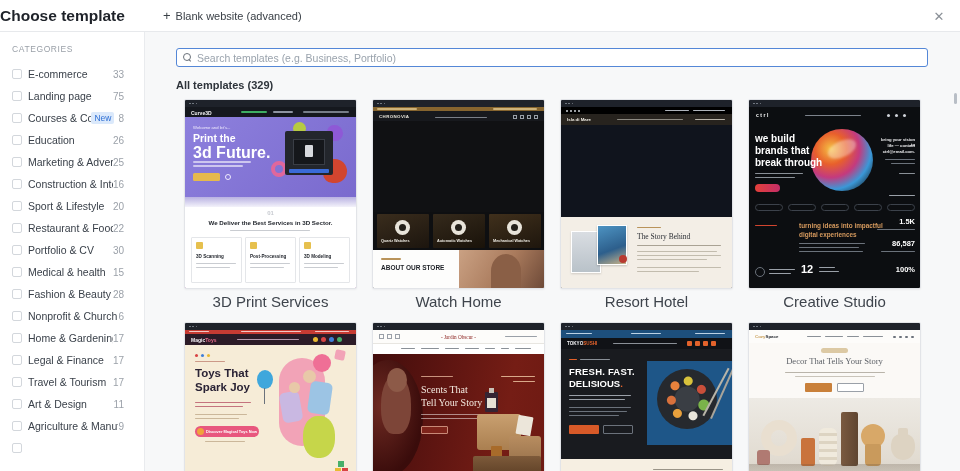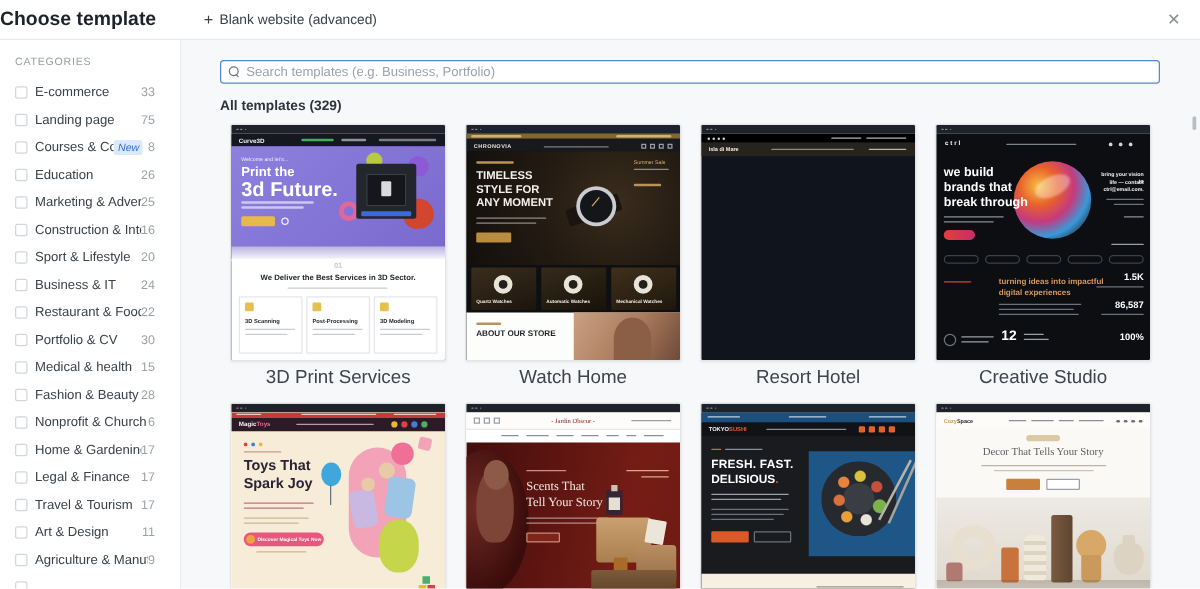--- a/index.html
+++ b/index.html
@@ -14,21 +14,21 @@
   .plus{font-size:13px;font-weight:400;color:#3a4047;line-height:1;}
   .close-btn{position:absolute;right:11px;top:6px;width:20px;height:20px;display:flex;align-items:center;justify-content:center;font-size:13px;color:#8a9097;cursor:pointer;}
 
   
   .body{display:flex;height:439px;}
   .sidebar{width:145px;background:#fff;border-right:1px solid #e9ebee;padding:12px 0 0 12px;overflow:hidden;}
   .cat-heading{font-size:8.5px;letter-spacing:.6px;color:#9aa0a8;margin-bottom:9px;}
   .cat-row{display:flex;align-items:center;height:22px;cursor:pointer;}
   .cb{width:10px;height:10px;border:1px solid #d3d7dc;border-radius:2px;background:#fff;flex:0 0 10px;margin-right:6px;}
   .cat-label{flex:1;font-size:10.5px;color:#3a414a;white-space:nowrap;overflow:hidden;}
-  .badge{font-size:8.5px;color:#2e6fd4;background:#dbe9fb;border-radius:2px;padding:1px 3px;margin-right:4px;font-style:italic;}
+  .badge{font-size:8.5px;color:#2e6fd4;background:#dbe9fb;border-radius:2px;padding:1px 3px;margin-right:4px;}
   .cat-count{font-size:10px;color:#9ba1a9;padding-right:20px;text-align:right;}
 
   .main{position:relative;flex:1;background:#f7f8f9;padding:16px 0 0 31px;overflow:hidden;}
   .search-wrap{width:752px;height:19px;background:#fff;border:1.5px solid #5487d7;border-radius:3px;display:flex;align-items:center;padding:0 6px;}
   .mag{position:relative;width:9px;height:9px;margin-right:5px;flex:0 0 9px;}
   .mag:before{content:"";position:absolute;left:0;top:0;width:6px;height:6px;border:1.2px solid #6b727b;border-radius:50%;}
   .mag:after{content:"";position:absolute;left:6.2px;top:6.2px;width:3px;height:1.2px;background:#6b727b;transform:rotate(45deg);transform-origin:0 0;}
   .search-input{flex:1;border:none;outline:none;font-size:10.5px;color:#3a414a;background:transparent;padding:0;font-family:"Liberation Sans","DejaVu Sans",sans-serif;}
   .search-input::placeholder{color:#9aa3ad;}
   .results-heading{margin-top:12px;font-size:11px;font-weight:700;color:#2e343b;}
@@ -91,25 +91,20 @@
           </div>
           <div class="cat-row">
             <span class="cb"></span>
             <span class="cat-label">Construction &amp; Interior</span>
             <span class="cat-count">16</span>
           </div>
           <div class="cat-row">
             <span class="cb"></span>
             <span class="cat-label">Sport &amp; Lifestyle</span>
             <span class="cat-count">20</span>
-          </div>
-          <div class="cat-row">
-            <span class="cb"></span>
-            <span class="cat-label">Business &amp; IT</span>
-            <span class="cat-count">24</span>
           </div>
           <div class="cat-row">
             <span class="cb"></span>
             <span class="cat-label">Restaurant &amp; Food</span>
             <span class="cat-count">22</span>
           </div>
           <div class="cat-row">
             <span class="cb"></span>
             <span class="cat-label">Portfolio &amp; CV</span>
             <span class="cat-count">30</span>
@@ -241,37 +236,20 @@
                 <span class="bar" style="left:120px;top:1.4px;width:44px;height:1.2px;background:#cdb27a;"></span>
               </div>
               <div class="a" style="left:0;top:4px;width:171px;height:10px;background:#17191d;">
                 <span class="a" style="left:6px;top:3px;font-size:4.4px;letter-spacing:.4px;color:#e9e5da;font-weight:700;">CHRONOVIA</span>
                 <span class="bar" style="left:62px;top:6px;width:52px;height:1.3px;background:#7a7f87;"></span>
                 <span class="a" style="left:140px;top:3.5px;width:4px;height:4px;border:0.8px solid #9aa0a8;"></span>
                 <span class="a" style="left:147px;top:3.5px;width:4px;height:4px;border:0.8px solid #9aa0a8;"></span>
                 <span class="a" style="left:154px;top:3.5px;width:4px;height:4px;border:0.8px solid #9aa0a8;"></span>
                 <span class="a" style="left:161px;top:3.5px;width:4px;height:4px;border:0.8px solid #9aa0a8;"></span>
               </div>
-              <div class="a" style="left:0;top:14px;width:171px;height:91px;background:radial-gradient(circle at 70% 45%,#3b2d1e 0%,#241b12 45%,#120f0c 100%);">
-                <span class="bar" style="left:8px;top:8px;width:30px;height:1.5px;background:#b9935a;"></span>
-                <span class="a" style="left:8px;top:14px;font-size:9px;font-weight:800;color:#f3f0ea;">TIMELESS</span>
-                <span class="a" style="left:8px;top:25px;font-size:9px;font-weight:800;color:#f3f0ea;">STYLE FOR</span>
-                <span class="a" style="left:8px;top:36px;font-size:9px;font-weight:800;color:#f3f0ea;">ANY MOMENT</span>
-                <span class="bar" style="left:8px;top:53px;width:56px;height:1.3px;background:#8d8a82;"></span>
-                <span class="bar" style="left:8px;top:57px;width:48px;height:1.3px;background:#8d8a82;"></span>
-                <span class="a" style="left:8px;top:65px;width:28px;height:8px;background:#b98c41;border-radius:1px;"></span>
-                <span class="a" style="left:134px;top:6px;font-size:4.2px;color:#cdb27a;">Summer Sale</span>
-                <span class="bar" style="left:134px;top:14px;width:28px;height:1.2px;background:#8d8a82;"></span>
-                <span class="bar" style="left:134px;top:26px;width:22px;height:1.6px;background:#b9935a;"></span>
-                <span class="a" style="left:80px;top:40px;width:44px;height:14px;background:#1a1510;transform:rotate(-18deg);border-radius:2px;"></span>
-                <span class="a" style="left:88px;top:28px;width:32px;height:32px;border-radius:50%;background:#caccd0;">
-                  <span class="a" style="left:3px;top:3px;width:26px;height:26px;border-radius:50%;background:#14161a;"></span>
-                  <span class="a" style="left:15px;top:8px;width:1.4px;height:9px;background:#cdaa5d;transform:rotate(40deg);"></span>
-                </span>
-              </div>
               <div class="a" style="left:0;top:105px;width:171px;height:38px;background:#0e0f11;">
                 <span class="a" style="left:4px;top:2px;width:52px;height:34px;background:linear-gradient(160deg,#4a3category 0,#3a2d1d 0%,#1c150e 100%);border-radius:1px;"></span>
                 <span class="a" style="left:4px;top:2px;width:52px;height:34px;background:linear-gradient(160deg,#3a2d1d 0%,#1c150e 100%);border-radius:1px;"></span>
                 <span class="a" style="left:60px;top:2px;width:52px;height:34px;background:linear-gradient(160deg,#352a1c 0%,#191209 100%);border-radius:1px;"></span>
                 <span class="a" style="left:116px;top:2px;width:52px;height:34px;background:linear-gradient(160deg,#40301c 0%,#1e160d 100%);border-radius:1px;"></span>
                 <span class="a" style="left:22px;top:8px;width:15px;height:15px;border-radius:50%;background:#e8e4da;"></span>
                   <span class="a" style="left:26px;top:12px;width:7px;height:7px;border-radius:50%;background:#23201a;"></span>
                 <span class="a" style="left:78px;top:8px;width:15px;height:15px;border-radius:50%;background:#e8e4da;"></span>
                   <span class="a" style="left:82px;top:12px;width:7px;height:7px;border-radius:50%;background:#23201a;"></span>
                 <span class="a" style="left:134px;top:8px;width:15px;height:15px;border-radius:50%;background:#e8e4da;"></span>
@@ -304,20 +282,33 @@
                 <span class="a" style="left:9px;top:2.5px;width:2px;height:2px;border-radius:50%;background:#cfd3d9;"></span>
                 <span class="a" style="left:13px;top:2.5px;width:2px;height:2px;border-radius:50%;background:#cfd3d9;"></span>
                 <span class="a" style="left:17px;top:2.5px;width:2px;height:2px;border-radius:50%;background:#cfd3d9;"></span>
                 <span class="bar" style="left:104px;top:2.6px;width:24px;height:1.4px;background:#aeb3ba;"></span>
                 <span class="bar" style="left:132px;top:2.6px;width:32px;height:1.4px;background:#aeb3ba;"></span>
               </div>
               <div class="a" style="left:0;top:7px;width:171px;height:11px;background:#27231e;">
                 <span class="a" style="left:6px;top:3px;font-size:4.4px;color:#f0ece4;font-weight:700;">Isla di Mare</span>
                 <span class="bar" style="left:56px;top:5px;width:66px;height:1.4px;background:#8d8a82;"></span>
                 <span class="bar" style="left:134px;top:5px;width:30px;height:1.4px;background:#b9b4aa;"></span>
+              </div>
+              <div class="a" style="left:0;top:110px;width:171px;height:71px;background:#f3eee6;">
+                <span class="a" style="left:10px;top:14px;width:30px;height:42px;background:linear-gradient(#d9dde2,#b9c2c9);border:1.5px solid #fff;box-shadow:0 1px 2px rgba(0,0,0,.15);"></span>
+                <span class="a" style="left:36px;top:8px;width:30px;height:40px;background:linear-gradient(160deg,#4d93c2 0%,#2d5f8c 60%,#c9b48a 100%);border:1.5px solid #fff;box-shadow:0 1px 2px rgba(0,0,0,.2);"></span>
+                <span class="a" style="left:58px;top:38px;width:8px;height:8px;border-radius:50%;background:#b83a30;"></span>
+                <span class="bar" style="left:76px;top:10px;width:24px;height:1.4px;background:#b9935a;"></span>
+                <span class="a" style="left:76px;top:15px;font-size:7.5px;color:#2b2e34;font-family:'Liberation Serif','DejaVu Serif',serif;">The Story Behind</span>
+                <span class="bar" style="left:76px;top:28px;width:84px;height:1.3px;background:#a9a294;"></span>
+                <span class="bar" style="left:76px;top:34px;width:80px;height:1.1px;background:#c2bcae;"></span>
+                <span class="bar" style="left:76px;top:38px;width:84px;height:1.1px;background:#c2bcae;"></span>
+                <span class="bar" style="left:76px;top:42px;width:70px;height:1.1px;background:#c2bcae;"></span>
+                <span class="bar" style="left:76px;top:50px;width:84px;height:1.1px;background:#c2bcae;"></span>
+                <span class="bar" style="left:76px;top:54px;width:62px;height:1.1px;background:#c2bcae;"></span>
               </div>
             </div>
           </div>
           <div class="cname">Resort Hotel</div>
         </div>
 
         <div class="cell">
           <div class="thumb">
             <div class="chrome">
                 <i></i>

